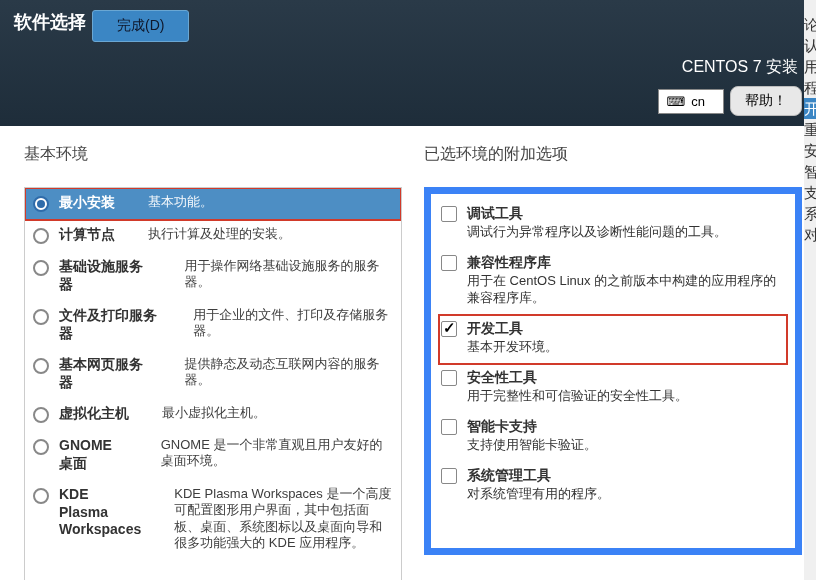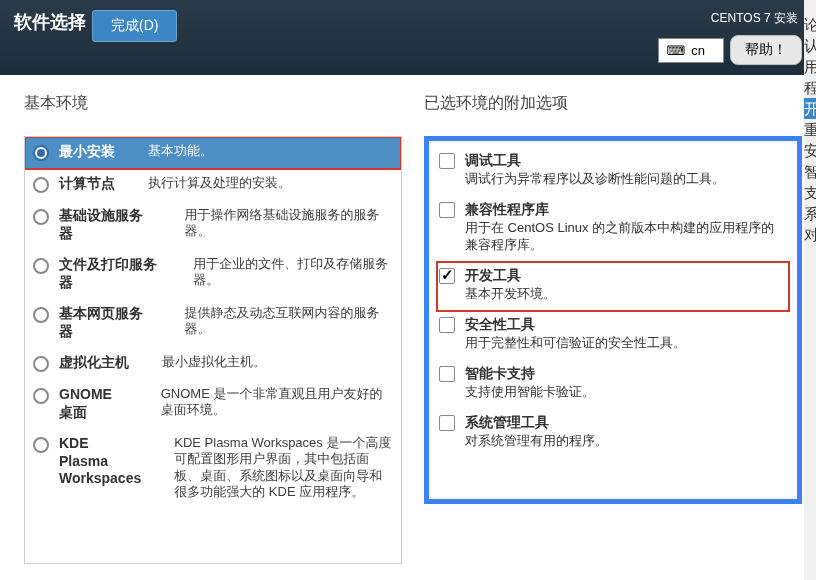--- a/index.html
+++ b/index.html
@@ -5,36 +5,36 @@
 * { margin: 0; padding: 0; box-sizing: border-box; }
 body { font-family: "Microsoft YaHei", "PingFang SC", sans-serif; font-size: 14px; background: #fff; color: #333; }
 .frame { position: relative; width: 816px; height: 580px; overflow: hidden; }
 .header {
   background: linear-gradient(180deg, #2a3a48 0%, #1e2d3a 100%);
   color: #fff; padding: 10px 14px; display: flex; justify-content: space-between; align-items: flex-start;
 }
 .header-left { display: flex; gap: 6px; align-items:flex-start; }
 .title { font-size: 18px; font-weight: bold; }
 .done-btn {
-  background: #3b86c4; border: 1px solid #6aa7d3; color: #ffffff;
-  padding: 6px 18px; border-radius: 3px; cursor: pointer; font-size: 14px;
+  background: #3b86c4; border: 1px solid #6aa7d3; color: #0f172a;
+  padding: 6px 24px; border-radius: 3px; cursor: pointer; font-size: 14px;
 }
 .header-right { display: flex; flex-direction: column; align-items:flex-end; gap: 8px; }
-.install-title { font-size: 12px; margin-right: 4px; }
+.install-title { font-size: 16px; margin-right: 4px; margin-top: 47px; }
 .header-controls { display: flex; align-items: center; gap: 6px; }
 .kb { display: flex; align-items:center; gap:6px; background:#fff; color:#000; border:1px solid #888; padding: 4px 18px 4px 8px; font-size: 13px; }
 .kb-icon { font-size: 13px; }
 .help-btn { background:#e8e8e8; border:1px solid #bdbdbd; padding:5px 14px; 
 border-radius:8px; cursor:pointer; font-size:14px; color:#000000; }
 
 .content { display:flex; padding: 18px 14px 4px 24px; gap: 22px; }
 .col { flex:1 1 0; min-width:0; }
 .col-title { font-size: 16px; color:#444; margin-bottom: 22px; }
 .env-list { border:1px solid #ccc; height: 428px; overflow:hidden; position:relative; }
-.addon-list { border:5px solid #3b82f6; height: 368px; padding:6px 8px; }
+.addon-list { border:7px solid #3b82f6; height: 368px; padding:6px 8px; }
 
 .radio-row { display:flex; gap:10px; padding:6px 8px 8px 8px; align-items:flex-start; cursor:pointer; }
 .radio-row.selected { background:#4d8ec4; color:#fff; }
 .radio-row .txts { display:flex; gap:13px; line-height:1.25; }
 .radio-row .name { font-weight:bold; }
 .radio-row .desc { font-size:13px; opacity:.95;margin-left:20px; }
 .radio { width:16px; height:16px; border:2px solid #888; border-radius:50%; margin-top:2px; background:#fff; flex:0 0 16px; position:relative; }
 .radio.checked { border-color:#2f6caa; }
 .radio.checked::after { content:""; position:absolute; inset:2px; border-radius:50%; background:#2f6caa; }
 

